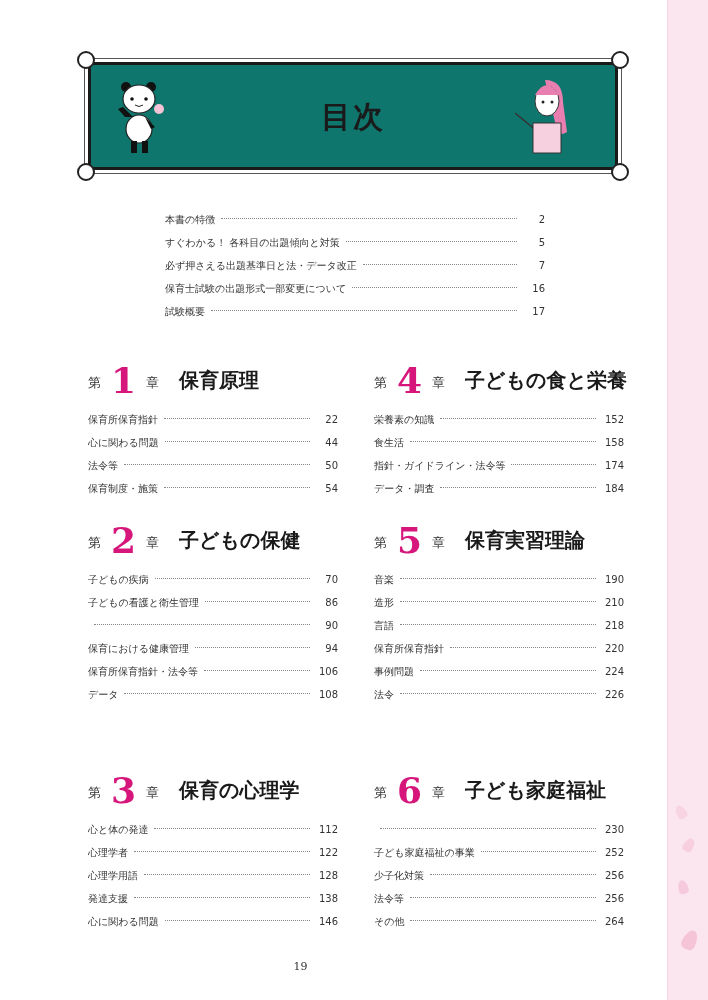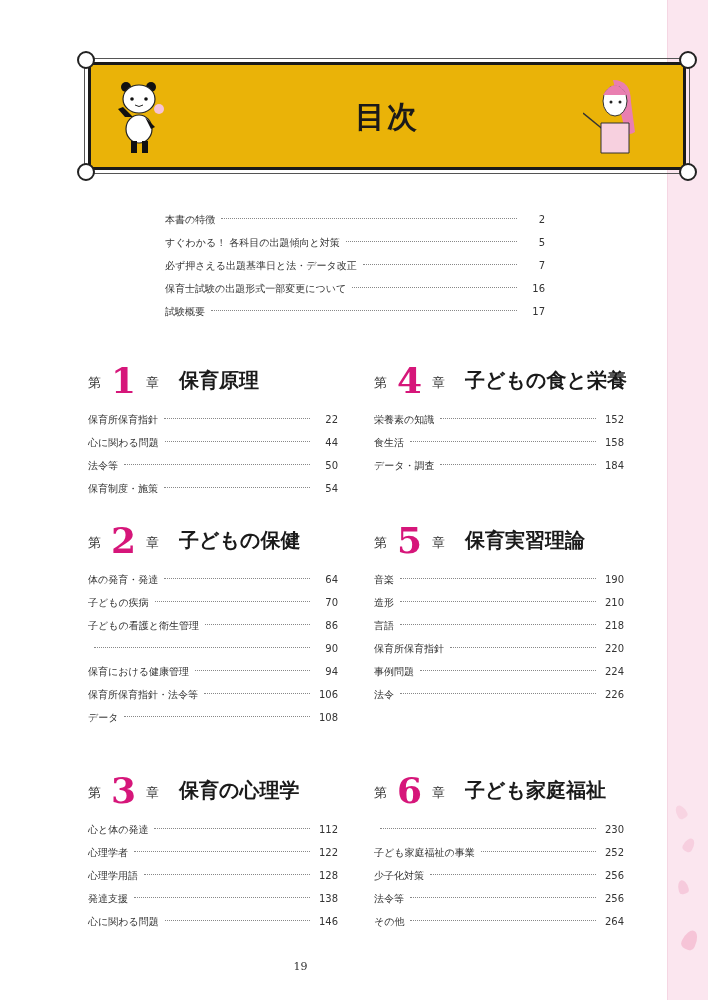--- a/index.html
+++ b/index.html
@@ -2,21 +2,21 @@
 <html><head>
 <meta charset="utf-8">
 <style>
   * { box-sizing: border-box; margin: 0; padding: 0; }
   html, body { width: 708px; height: 1000px; background: #ffffff; overflow: hidden; }
   body { position: relative; font-family: "DejaVu Sans", "Liberation Sans", sans-serif; color: #2b2b2b; }
 
   .side-strip { position: absolute; left: 667px; top: 0; width: 41px; height: 1000px; background: #fbe6ef; border-left: 1px solid #f5d6e3; }
   .petal { position: absolute; width: 10px; height: 14px; background: #f4b8cf; border-radius: 60% 60% 50% 50% / 80% 80% 30% 30%; opacity: .75; }
 
-  .title-frame { position: absolute; left: 88px; top: 62px; width: 598px; height: 108px; background: #eab308;
+  .title-frame { position: absolute; left: 88px; top: 62px; width: 530px; height: 108px; background: #0f766e;
                  border: 3px solid #1a1a1a; outline: 1.5px solid #555; outline-offset: 3px; }
   .corner { position: absolute; width: 18px; height: 18px; border: 2px solid #222; border-radius: 50%; background: #fff; }
   .title-text { position: absolute; left: 0; right: 0; top: 32px; text-align: center; font-size: 30px; font-weight: bold; color: #1a1a1a; letter-spacing: 2px; }
 
   .panda { position: absolute; left: 24px; top: 14px; width: 50px; height: 80px; }
   .girl { position: absolute; right: 40px; top: 10px; width: 60px; height: 85px; }
 
   .intro { position: absolute; left: 165px; top: 208px; width: 380px; }
   .row { display: flex; align-items: baseline; font-size: 10px; height: 23px; line-height: 23px; color: #333; }
   .row .lbl { white-space: nowrap; }
@@ -133,25 +133,20 @@
 </div>
 
 <div class="chapter" style="left:88px;top:516px;">
   <div class="ch-head">
     <span class="ch-dai">第</span>
     <span class="ch-num">2</span>
     <span class="ch-sho">章</span>
     <span class="ch-title">子どもの保健</span>
   </div>
   <div class="row">
-      <span class="lbl">体の発育・発達</span>
-      <span class="dots"></span>
-      <span class="pg">64</span>
-    </div>
-  <div class="row">
       <span class="lbl">子どもの疾病</span>
       <span class="dots"></span>
       <span class="pg">70</span>
     </div>
   <div class="row">
       <span class="lbl">子どもの看護と衛生管理</span>
       <span class="dots"></span>
       <span class="pg">86</span>
     </div>
   <div class="row">
@@ -220,20 +215,25 @@
       <span class="lbl">栄養素の知識</span>
       <span class="dots"></span>
       <span class="pg">152</span>
     </div>
   <div class="row">
       <span class="lbl">食生活</span>
       <span class="dots"></span>
       <span class="pg">158</span>
     </div>
   <div class="row">
+      <span class="lbl">指針・ガイドライン・法令等</span>
+      <span class="dots"></span>
+      <span class="pg">174</span>
+    </div>
+  <div class="row">
       <span class="lbl">データ・調査</span>
       <span class="dots"></span>
       <span class="pg">184</span>
     </div>
 </div>
 
 <div class="chapter" style="left:374px;top:516px;">
   <div class="ch-head">
     <span class="ch-dai">第</span>
     <span class="ch-num">5</span>

